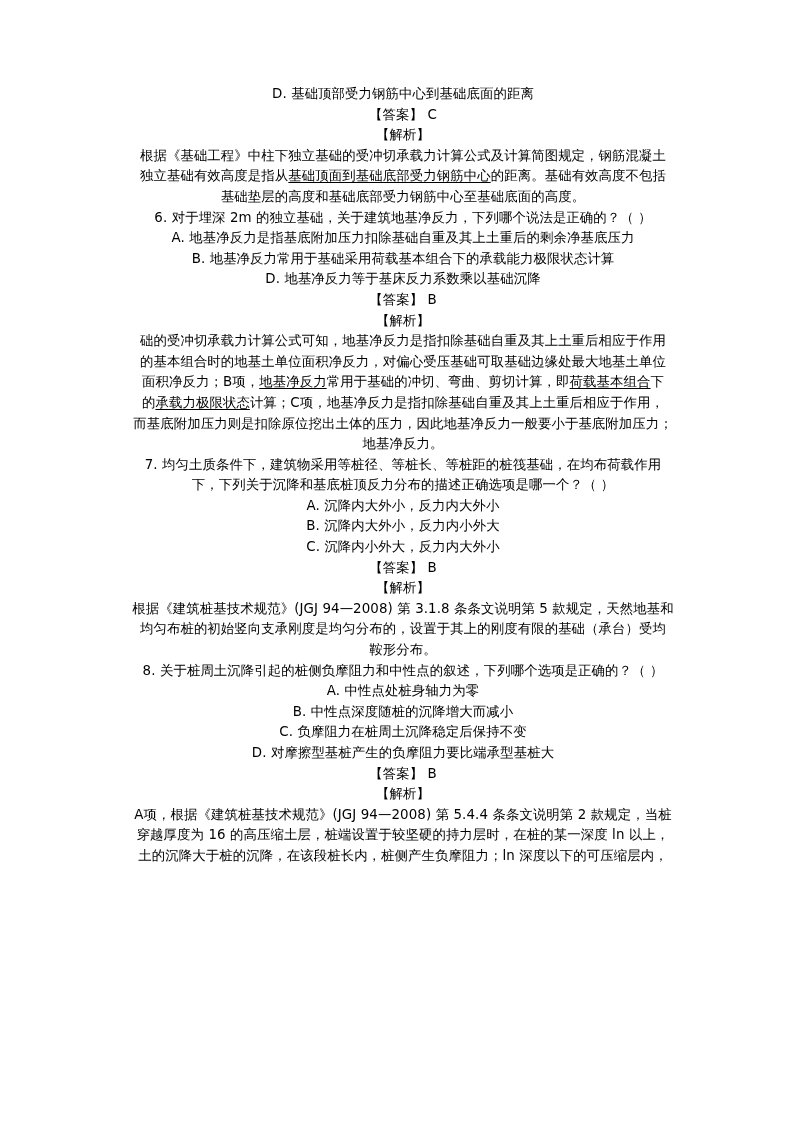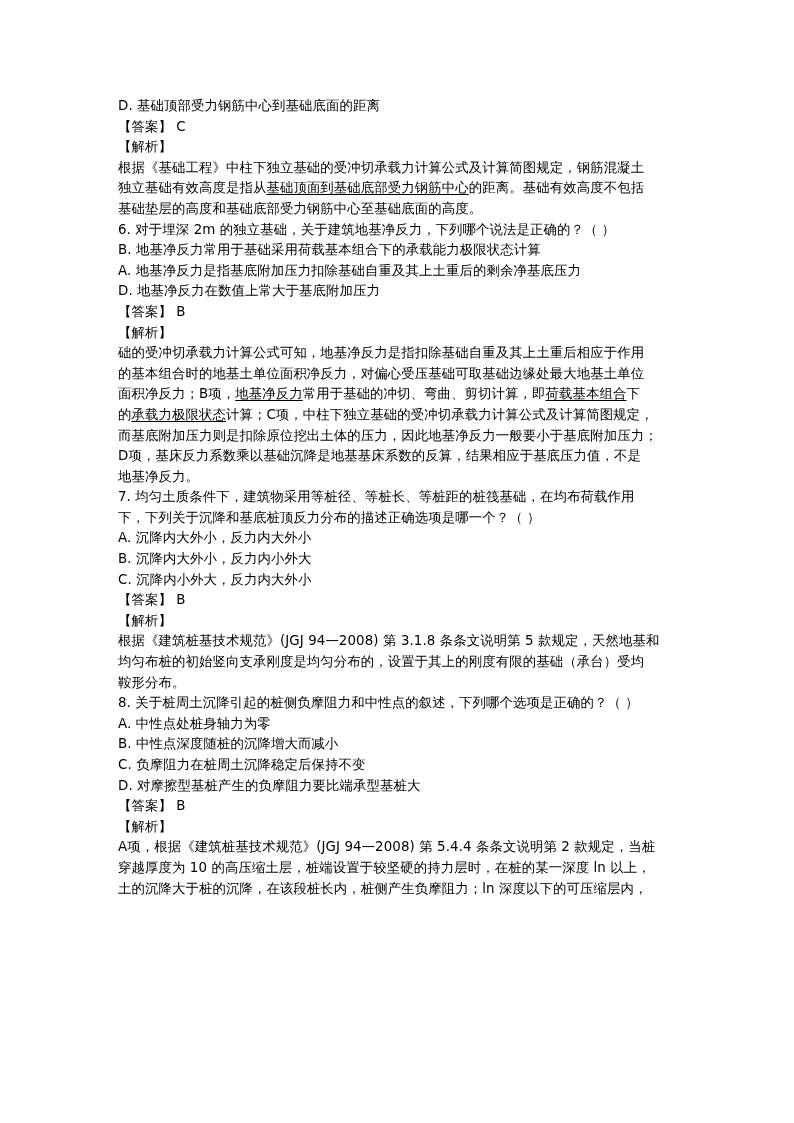--- a/index.html
+++ b/index.html
@@ -1,57 +1,56 @@
 <!DOCTYPE html>
 <html><head>
 <meta charset="utf-8">
 <style>
   html, body { margin:0; padding:0; background:#ffffff; }
   body { width:794px; height:1123px; position:relative; overflow:hidden;
          font-family: "DejaVu Sans", "Liberation Sans", sans-serif; color:#000; }
-  .page { position:absolute; left:118px; top:96px; width:570px; }
+  .page { position:absolute; left:118px; top:84px; width:570px;text-align:center; }
   .line { font-size:13.4px; line-height:20.6px; height:20.6px; white-space:nowrap; letter-spacing:0.1px; }
   .ul { text-decoration: underline; text-underline-offset:2px; }
 </style>
 </head>
 <body>
 
 <div class="page" id="page">
     <div class="line">D. 基础顶部受力钢筋中心到基础底面的距离</div>
     <div class="line"> 【答案】 C</div>
     <div class="line">【解析】</div>
     <div class="line"><span>根据《基础工程》中柱下独立基础的受冲切承载力计算公式及计算简图规定，钢筋混凝土</span></div>
     <div class="line"><span>独立基础有效高度是指从</span><span class="ul">基础顶面到基础底部受力钢筋中心</span><span>的距离。基础有效高度不包括</span></div>
     <div class="line"><span>基础垫层的高度和基础底部受力钢筋中心至基础底面的高度。</span></div>
     <div class="line"> 6. 对于埋深 2m 的独立基础，关于建筑地基净反力，下列哪个说法是正确的？（ ）</div>
+    <div class="line">A. 地基净反力是指基底附加压力扣除基础自重及其上土重后的剩余净基底压力</div>
     <div class="line">B. 地基净反力常用于基础采用荷载基本组合下的承载能力极限状态计算</div>
-    <div class="line">A. 地基净反力是指基底附加压力扣除基础自重及其上土重后的剩余净基底压力</div>
-    <div class="line">D. 地基净反力在数值上常大于基底附加压力</div>
+    <div class="line">D. 地基净反力等于基床反力系数乘以基础沉降</div>
     <div class="line"> 【答案】 B</div>
     <div class="line">【解析】</div>
     <div class="line"><span>础的受冲切承载力计算公式可知，地基净反力是指扣除基础自重及其上土重后相应于作用</span></div>
     <div class="line"><span>的基本组合时的地基土单位面积净反力，对偏心受压基础可取基础边缘处最大地基土单位</span></div>
     <div class="line"><span>面积净反力；B项，</span><span class="ul">地基净反力</span><span>常用于基础的冲切、弯曲、剪切计算，即</span><span class="ul">荷载基本组合</span><span>下</span></div>
-    <div class="line"><span>的</span><span class="ul">承载力极限状态</span><span>计算；C项，中柱下独立基础的受冲切承载力计算公式及计算简图规定，</span></div>
+    <div class="line"><span>的</span><span class="ul">承载力极限状态</span><span>计算；C项，地基净反力是指扣除基础自重及其上土重后相应于作用，</span></div>
     <div class="line"><span>而基底附加压力则是扣除原位挖出土体的压力，因此地基净反力一般要小于基底附加压力；</span></div>
-    <div class="line"><span>D项，基床反力系数乘以基础沉降是地基基床系数的反算，结果相应于基底压力值，不是</span></div>
     <div class="line"><span>地基净反力。</span></div>
     <div class="line"> 7.   均匀土质条件下，建筑物采用等桩径、等桩长、等桩距的桩筏基础，在均布荷载作用</div>
     <div class="line"><span>下，下列关于沉降和基底桩顶反力分布的描述正确选项是哪一个？（ ）</span></div>
     <div class="line">A. 沉降内大外小，反力内大外小</div>
     <div class="line">B. 沉降内大外小，反力内小外大</div>
     <div class="line">C. 沉降内小外大，反力内大外小</div>
     <div class="line"> 【答案】 B</div>
     <div class="line">【解析】</div>
     <div class="line"><span>根据《建筑桩基技术规范》(JGJ 94—2008) 第 3.1.8 条条文说明第 5 款规定，天然地基和</span></div>
     <div class="line"><span>均匀布桩的初始竖向支承刚度是均匀分布的，设置于其上的刚度有限的基础（承台）受均</span></div>
     <div class="line"><span>鞍形分布。</span></div>
     <div class="line"> 8. 关于桩周土沉降引起的桩侧负摩阻力和中性点的叙述，下列哪个选项是正确的？（ ）</div>
     <div class="line">A. 中性点处桩身轴力为零</div>
     <div class="line">B. 中性点深度随桩的沉降增大而减小</div>
     <div class="line">C. 负摩阻力在桩周土沉降稳定后保持不变</div>
     <div class="line">D. 对摩擦型基桩产生的负摩阻力要比端承型基桩大</div>
     <div class="line"> 【答案】 B</div>
     <div class="line">【解析】</div>
     <div class="line"><span>A项，根据《建筑桩基技术规范》(JGJ  94—2008) 第 5.4.4 条条文说明第 2 款规定，当桩</span></div>
-    <div class="line"><span>穿越厚度为 10 的高压缩土层，桩端设置于较坚硬的持力层时，在桩的某一深度 ln 以上，</span></div>
+    <div class="line"><span>穿越厚度为 16 的高压缩土层，桩端设置于较坚硬的持力层时，在桩的某一深度 ln 以上，</span></div>
     <div class="line"><span>土的沉降大于桩的沉降，在该段桩长内，桩侧产生负摩阻力；ln 深度以下的可压缩层内，</span></div>
   </div>
 
 </body></html>

